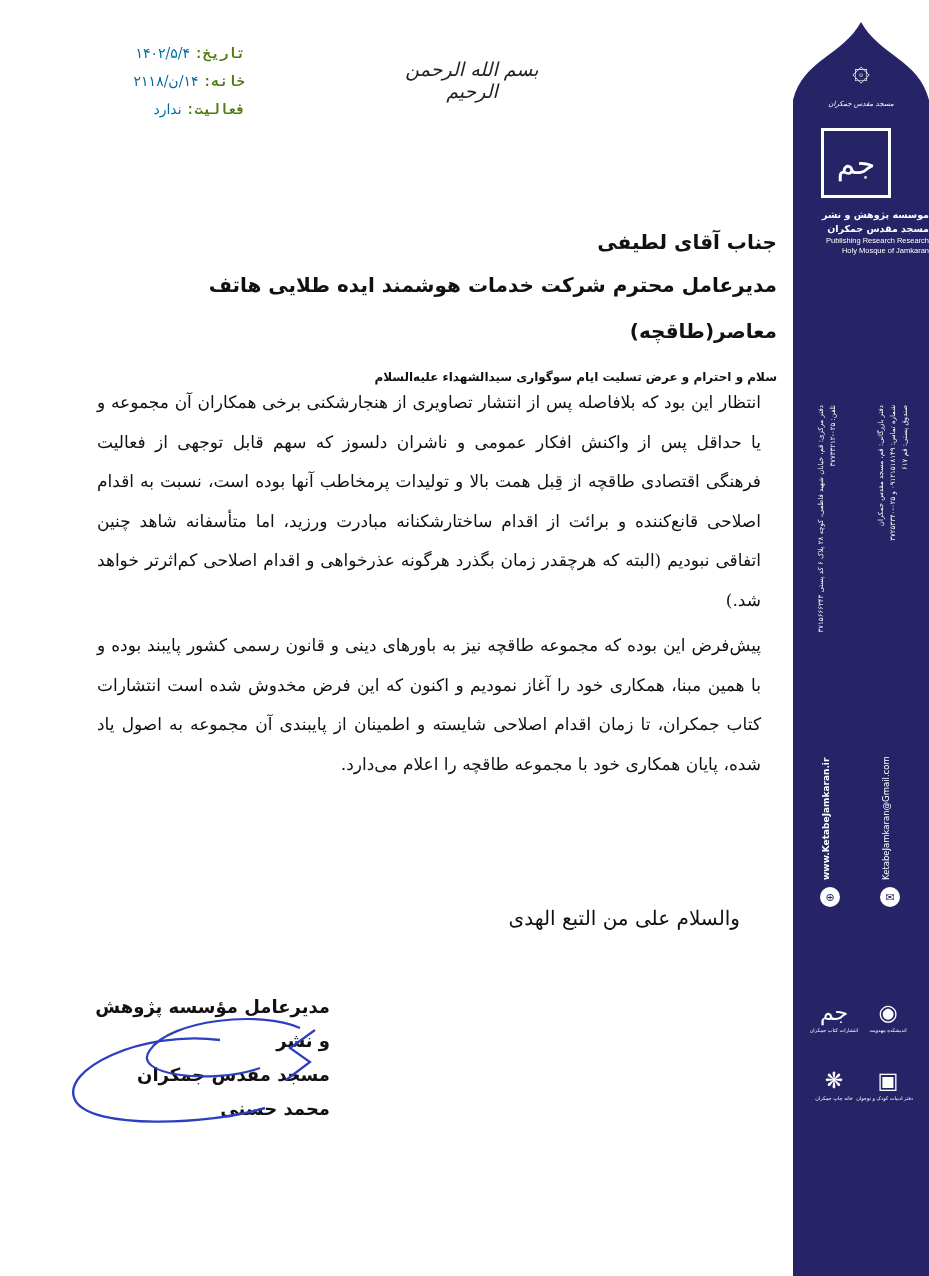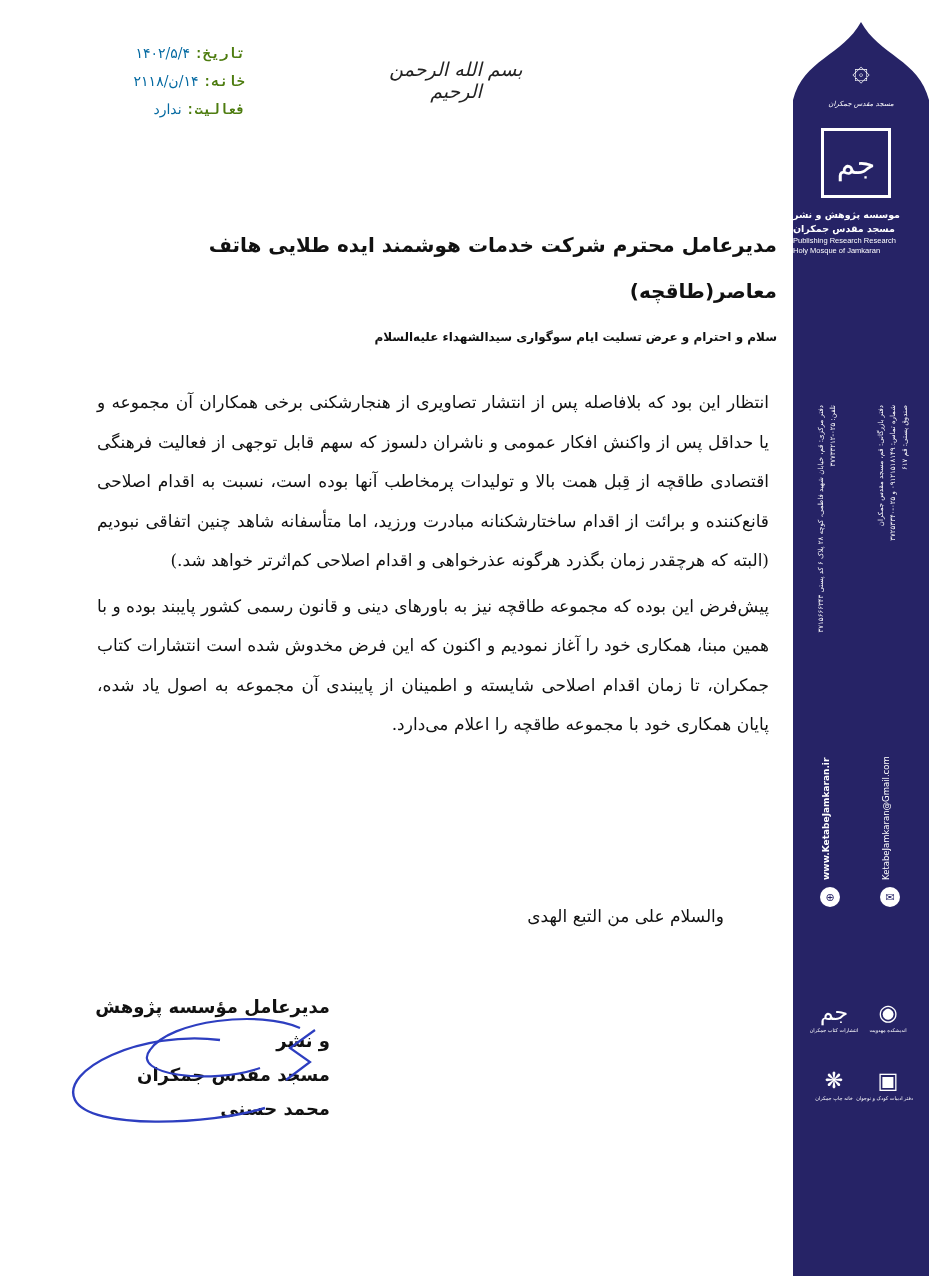--- a/index.html
+++ b/index.html
@@ -5,41 +5,41 @@
   html, body { margin:0; padding:0; }
   body { width:929px; height:1276px; background:#fff; position:relative; overflow:hidden; font-family:"DejaVu Serif", serif; color:#1a1a1a; }
   .page { position:absolute; left:0; top:0; width:929px; height:1276px; }
 
   
   .meta { position:absolute; left:105px; top:40px; width:140px; direction:rtl; font-size:14px; line-height:27px; }
   .meta .row { white-space:nowrap; }
   .meta .lbl { color:#4d7c0f; font-weight:bold; font-family:Liberation Mono, monospace; }
   .meta .val { color:#0369a1; }
 
-  .bismillah { position:absolute; left:376px; top:58px; width:160px; text-align:center; direction:rtl; font-size:19px; font-style:italic; color:#222; }
+  .bismillah { position:absolute; left:392px; top:58px; width:160px; text-align:center; direction:rtl; font-size:19px; font-style:italic; color:#222; }
 
   
   .addr { position:absolute; right:152px; top:222px; width:620px; direction:rtl; text-align:right; font-family:"DejaVu Sans", sans-serif; font-weight:bold; color:#111; }
   .addr .l1 { font-size:20px; line-height:40px; }
   .addr .l2 { font-size:20px; line-height:46px; }
   .addr .l3 { font-size:12px; line-height:46px; }
 
   
   .body { position:absolute; right:152px; top:383px; width:680px; direction:rtl; text-align:justify; font-size:17px; line-height:39.5px; color:#111; }
-  .body p { margin:0 8px 6px 0; }
-  .closing { position:absolute; right:205px; top:906px; direction:rtl; font-size:17px; color:#111; }
+  .body p { margin:0 16px 6px 0; }
+  .closing { position:absolute; right:189px; top:906px; direction:rtl; font-size:20px; color:#111; }
 
   
   .sign { position:absolute; left:80px; top:990px; width:250px; direction:rtl; text-align:right; font-family:"DejaVu Sans", sans-serif; font-weight:bold; font-size:18px; line-height:34px; color:#111; z-index:2; }
   .scribble { position:absolute; left:60px; top:990px; width:280px; height:140px; z-index:3; pointer-events:none; }
 
   
   .sidebar { position:absolute; left:793px; top:0; width:136px; height:1276px; }
   .sidebar svg.bg { position:absolute; left:0; top:0; }
-  .sb-brand { position:absolute; left:0; top:208px; width:136px; text-align:left; color:#fff; direction:rtl; }
+  .sb-brand { position:absolute; left:0; top:208px; width:136px; text-align:right; color:#fff; direction:rtl; }
   .sb-brand .fa1 { font-family:"DejaVu Sans", sans-serif; font-size:9.5px; font-weight:bold; line-height:14px; }
   .sb-brand .en { font-family:"Liberation Sans", sans-serif; font-size:7.5px; line-height:10px; direction:ltr; }
   .logo-box { position:absolute; left:28px; top:128px; width:70px; height:70px; border:3px solid #fff; box-sizing:border-box; display:flex; align-items:center; justify-content:center; color:#fff; font-size:30px; font-family:"DejaVu Serif", serif; }
   .vtext { position:absolute; color:#fff; transform-origin:left top; transform:rotate(-90deg); white-space:nowrap; font-family:"DejaVu Sans", sans-serif; }
   .addr1 { left:22px; top:665px; font-size:7px; line-height:12px; direction:rtl; width:260px; text-align:right; }
   .addr2 { left:82px; top:665px; font-size:7px; line-height:12px; direction:rtl; width:260px; text-align:right; }
   .web { left:28px; top:880px; font-size:9px; font-weight:bold; direction:ltr; }
   .mail { left:88px; top:880px; font-size:8.5px; direction:ltr; }
   .circle-icon { position:absolute; width:20px; height:20px; border-radius:50%; background:#fff; color:#262366; font-size:11px; display:flex; align-items:center; justify-content:center; font-family:"DejaVu Sans", sans-serif; }
   .sub-logo { position:absolute; color:#fff; text-align:center; font-family:"DejaVu Sans", sans-serif; }
@@ -62,20 +62,21 @@
     </div>
     <div class="row">
       <span class="lbl">فعالیت:</span>
       <span class="val">ندارد</span>
     </div>
   </div>
 
   <div class="bismillah">بسم الله الرحمن الرحیم</div>
 
   <div class="addr">
+    <div class="l1">جناب آقای لطیفی</div>
     <div class="l2">مدیرعامل محترم شرکت خدمات هوشمند ایده طلایی هاتف معاصر(طاقچه)</div>
     <div class="l3">سلام و احترام و عرض تسلیت ایام سوگواری سیدالشهداء علیه‌السلام</div>
   </div>
 
   <div class="body">
     <p>انتظار این بود که بلافاصله پس از انتشار تصاویری از هنجارشکنی برخی همکاران آن مجموعه و یا حداقل پس از واکنش افکار عمومی و ناشران دلسوز که سهم قابل توجهی از فعالیت فرهنگی اقتصادی طاقچه از قِبل همت بالا و تولیدات پرمخاطب آنها بوده است، نسبت به اقدام اصلاحی قانع‌کننده و برائت از اقدام ساختارشکنانه مبادرت ورزید، اما متأسفانه شاهد چنین اتفاقی نبودیم (البته که هرچقدر زمان بگذرد هرگونه عذرخواهی و اقدام اصلاحی کم‌اثرتر خواهد شد.)</p>
     <p>پیش‌فرض این بوده که مجموعه طاقچه نیز به باورهای دینی و قانون رسمی کشور پایبند بوده و با همین مبنا، همکاری خود را آغاز نمودیم و اکنون که این فرض مخدوش شده است انتشارات کتاب جمکران، تا زمان اقدام اصلاحی شایسته و اطمینان از پایبندی آن مجموعه به اصول یاد شده، پایان همکاری خود با مجموعه طاقچه را اعلام می‌دارد.</p>
   </div>
   <div class="closing">والسلام علی من التبع الهدی</div>
 

